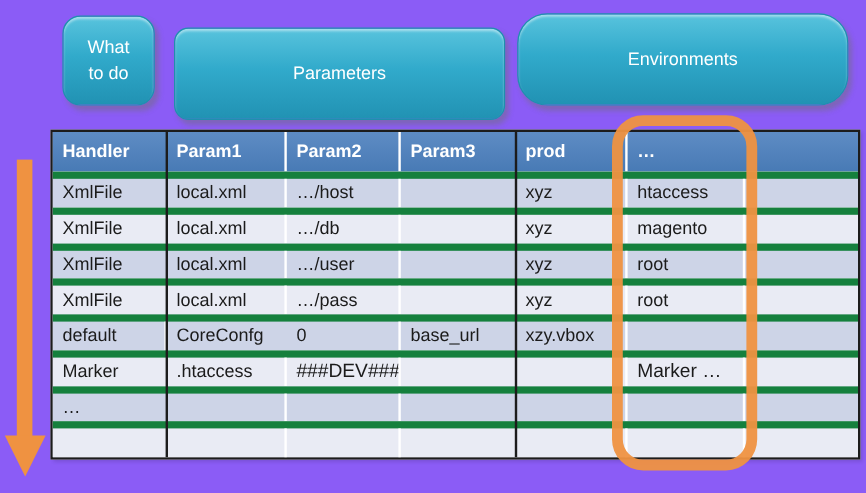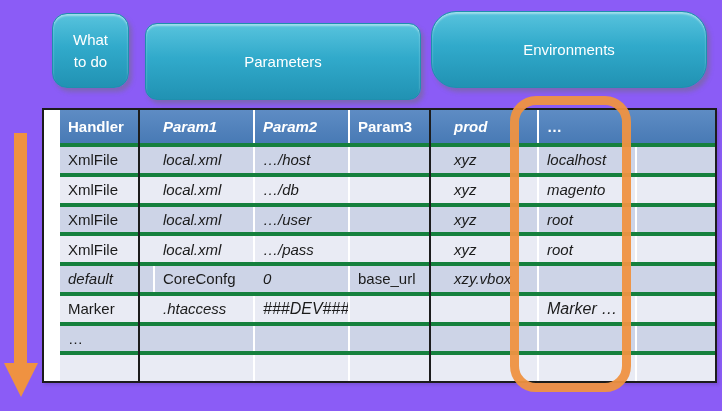--- a/index.html
+++ b/index.html
@@ -42,46 +42,45 @@
   
   .cfg-table {
     position: absolute;
     left: 42px; top: 108px;
     width: 675px; height: 275px;
     border: 2px solid var(--border-black);
     display: flex;
     flex-direction: column;
     background: #fff;
     box-shadow: 2px 2px 3px rgba(0,0,0,0.12);
-    padding-left: 16px;
   }
   .row {
     display: grid;
     grid-template-columns: 95px 100px 95px 96px 93px 98px 1fr;
   }
   .header-row {
     height: 33px;
     background: linear-gradient(180deg, #5e8cc4 0%, #487ab5 100%);
     flex: 0 0 auto;
   }
-  .body-row { flex: 1 1 0; border-top: 4px solid #15803d; }
+  .body-row { flex: 1 1 0; border-top: 6px solid #15803d; }
   .body-row.dark  { background: var(--row-dark); }
   .body-row.light { background: var(--row-light); }
   .cell {
     display: flex;
     align-items: center;
     padding-left: 8px;
     font-size: 15px;
     color: #1b1b1b;
     overflow: hidden;
     white-space: nowrap;
   }
   .cell.small { font-size: 16px; }
   .header-row .cell { color: #ffffff; font-weight: bold; }
-  .wsep { border-right: 2px solid #ffffff; font-style: italic; }
+  .wsep { border-right: 2px solid #ffffff; }
   .vline {
     position: absolute;
     top: 0; bottom: 0;
     width: 2px;
     background: var(--border-black);
     z-index: 2;
   }
   .vline-1 { left: 94px; }
   .vline-2 { left: 385px; }
 
@@ -135,21 +134,21 @@
         <div class="cell">Param3</div>
         <div class="cell wsep">prod</div>
         <div class="cell">…</div>
       </div>
       <div class="row body-row dark">
         <div class="cell">XmlFile</div>
         <div class="cell wsep">local.xml</div>
         <div class="cell wsep">…/host</div>
         <div class="cell"></div>
         <div class="cell wsep">xyz</div>
-        <div class="cell wsep">localhost</div>
+        <div class="cell wsep">htaccess</div>
         <div class="cell"></div>
       </div>
       <div class="row body-row light">
         <div class="cell">XmlFile</div>
         <div class="cell wsep">local.xml</div>
         <div class="cell wsep">…/db</div>
         <div class="cell"></div>
         <div class="cell wsep">xyz</div>
         <div class="cell wsep">magento</div>
         <div class="cell"></div>

